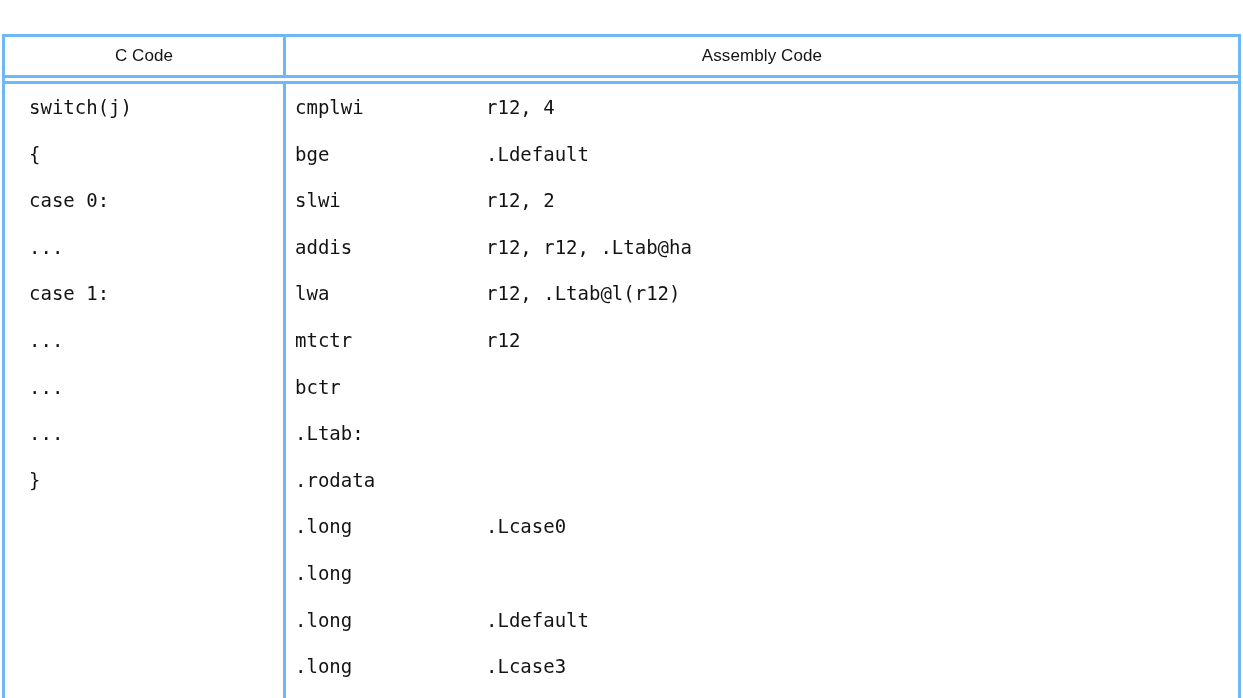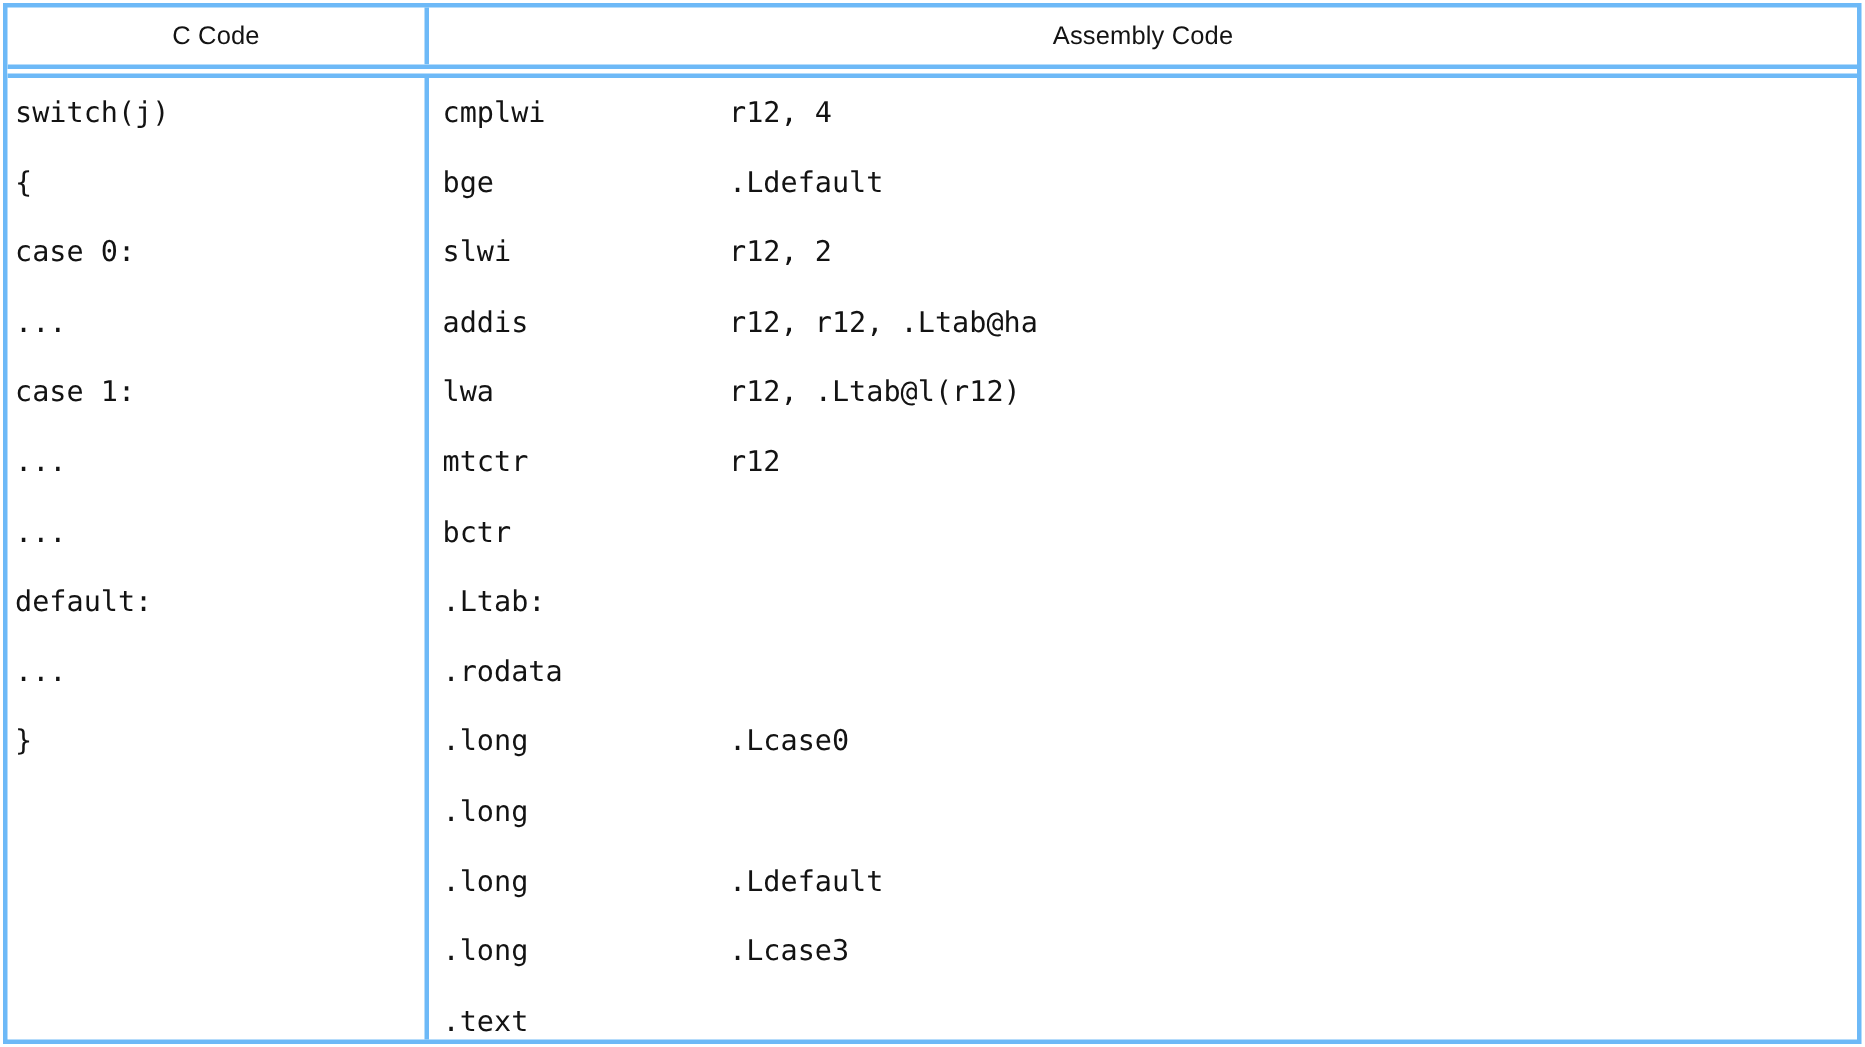--- a/index.html
+++ b/index.html
@@ -14,20 +14,21 @@
     overflow: hidden;
     font-family: "Liberation Sans", sans-serif;
   }
 
   
   .table-wrap {
     position: relative;
     width: 1243px;
     height: 546px;
     box-sizing: border-box;
+    margin-top: 32px;
   }
 
   .code-table {
     position: absolute;
     left: 2px;
     top: 2px;
     width: 1239px;
     height: 694px;
     box-sizing: border-box;
     border-left: 3px solid var(--rule);
@@ -108,21 +109,21 @@
   .code-line {
     height: 46.6px;
     line-height: 46.6px;
     font-family: "DejaVu Sans Mono", "Liberation Mono", monospace;
     font-size: 19px;
     color: var(--ink);
     white-space: pre;
     overflow: hidden;
   }
   .col-c .code-line {
-    padding-left: 5px;
+    padding-left: 24px;
   }
   .asm-line {
     height: 46.6px;
     line-height: 46.6px;
     display: flex;
     font-family: "DejaVu Sans Mono", "Liberation Mono", monospace;
     font-size: 19px;
     color: var(--ink);
     white-space: pre;
     overflow: hidden;
@@ -152,21 +153,20 @@
 
     <div class="tbody">
       <div class="col-c" id="c-col">
           <div class="code-line">switch(j)</div>
           <div class="code-line">{</div>
           <div class="code-line">case 0:</div>
           <div class="code-line">...</div>
           <div class="code-line">case 1:</div>
           <div class="code-line">...</div>
           <div class="code-line">...</div>
-          <div class="code-line">default:</div>
           <div class="code-line">...</div>
           <div class="code-line">}</div>
           <div class="code-line"></div>
           <div class="code-line"></div>
           <div class="code-line"></div>
         </div>
       <div class="col-asm" id="asm-col">
           <div class="asm-line"><span class="asm-mnemonic">cmplwi</span><span class="asm-operand">r12, 4</span></div>
           <div class="asm-line"><span class="asm-mnemonic">bge</span><span class="asm-operand">.Ldefault</span></div>
           <div class="asm-line"><span class="asm-mnemonic">slwi</span><span class="asm-operand">r12, 2</span></div>

